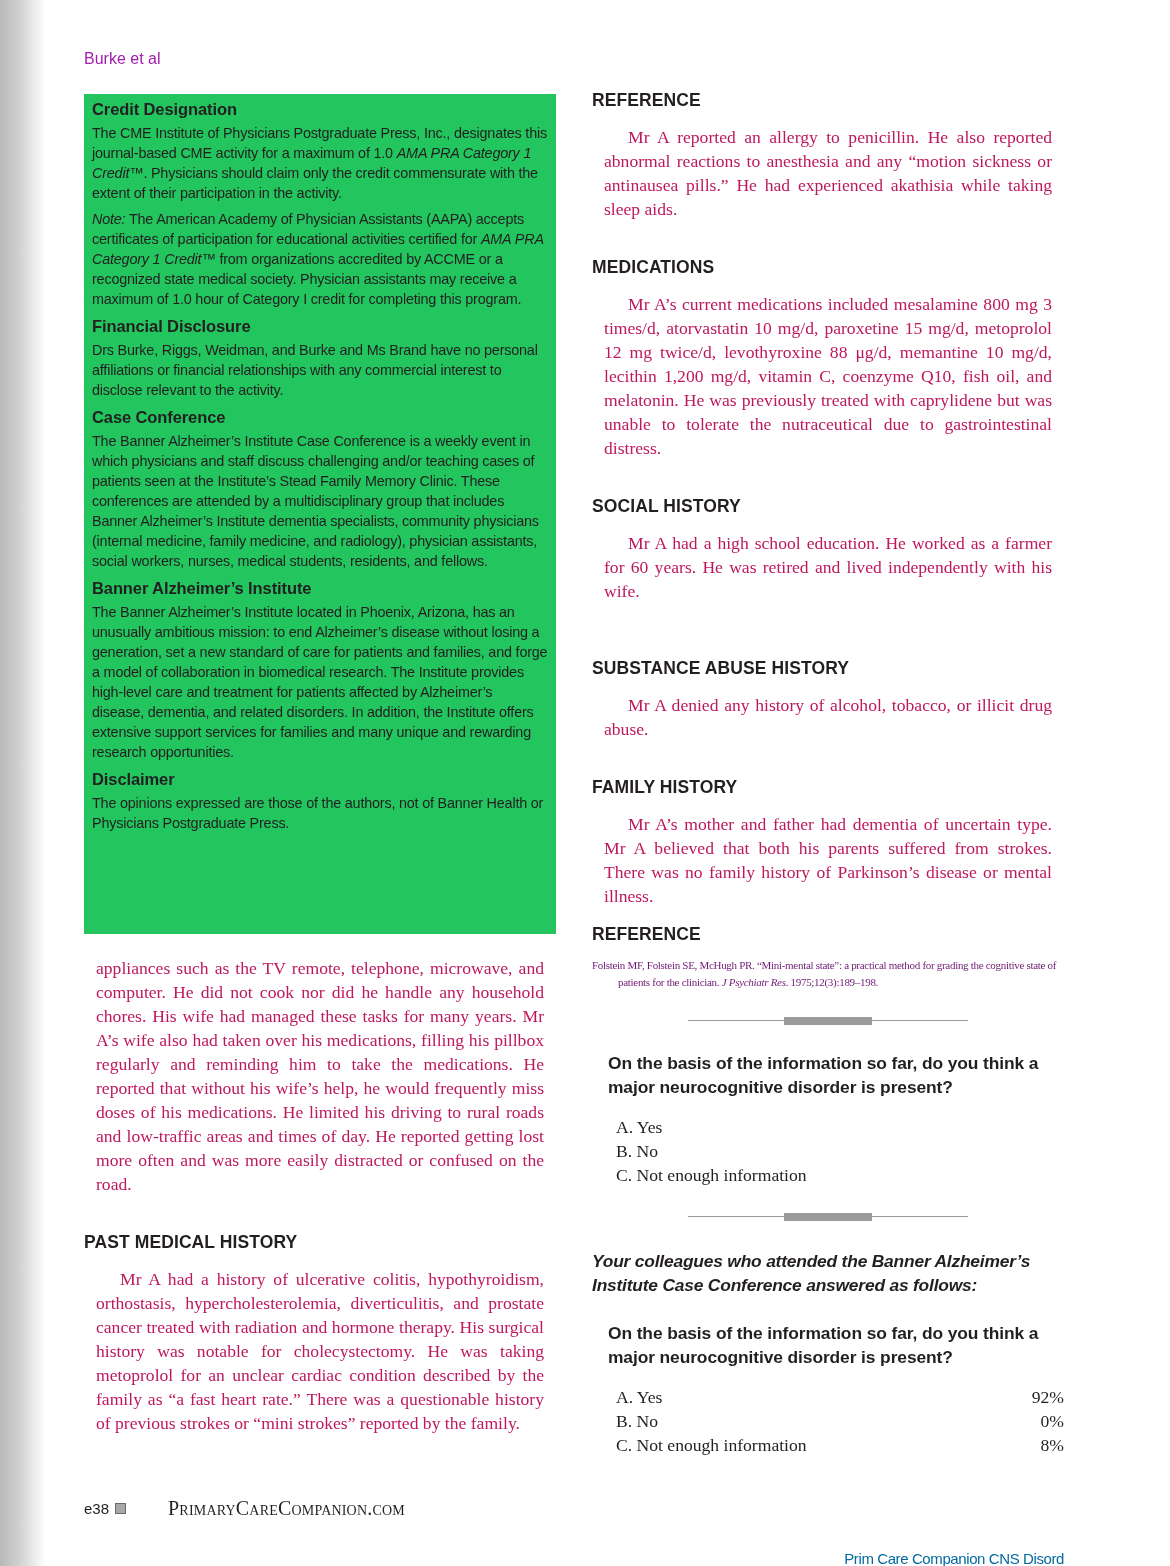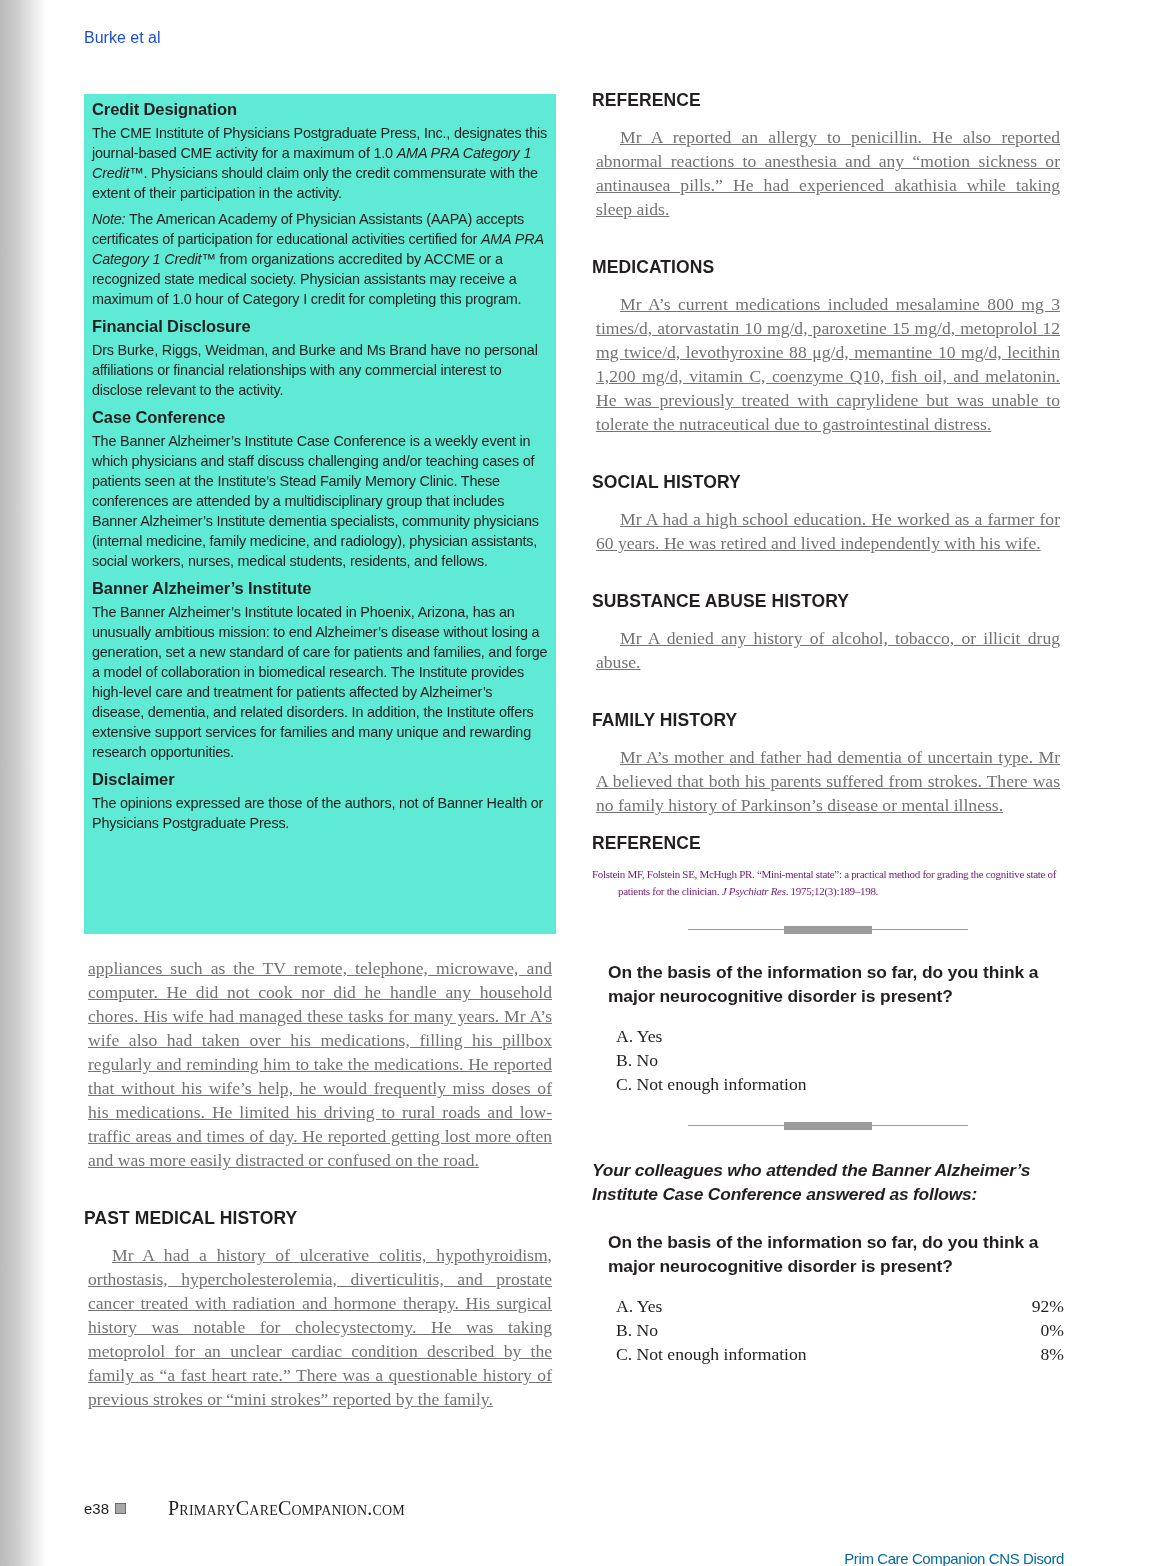--- a/index.html
+++ b/index.html
@@ -6,43 +6,43 @@
   body {
     width: 1170px; height: 1566px; position: relative; overflow: hidden;
     background: #ffffff; color: #231f20;
   }
   .edge-shade {
     position: absolute; left: 0; top: 0; width: 46px; height: 1566px;
     background: linear-gradient(to right, #b9b9b9 0%, #cfcfcf 40%, #ececec 75%, #ffffff 100%);
   }
 
   .running-head {
-    position: absolute; left: 84px; top: 29px;
-    font-family: "Liberation Sans", sans-serif; font-size: 16px; color: #1d4ed8;
+    position: absolute; left: 84px; top: 50px;
+    font-family: "Liberation Sans", sans-serif; font-size: 16px; color: #a21caf;
   }
 
   
   .col-left { position: absolute; left: 84px; top: 94px; width: 472px; }
   .cme-box {
-    background: #5eead4; padding: 6px 8px 10px 8px; width: 456px; height: 824px;
+    background: #22c55e; padding: 6px 8px 10px 8px; width: 456px; height: 824px;
     font-family: "Liberation Sans", sans-serif;
   }
   .cme-box h3 {
     font-family: "Liberation Sans", sans-serif; font-weight: bold;
     font-size: 16.5px; margin: 0 0 4px 0; color: #231f20; letter-spacing: -0.1px;
   }
   .cme-box p {
     margin: 0 0 6px 0; font-size: 14.4px; line-height: 20px; color: #231f20;
     letter-spacing: -0.2px;
   }
   .cme-box .section { margin-bottom: 8px; }
 
   .body-text {
     font-family: "Liberation Serif", serif; font-size: 17.6px; line-height: 24px;
-    text-align: justify; color: #737373; margin: 4px; text-decoration: underline;
+    text-align: justify; color: #be185d; margin: 12px;
   }
   .indent { text-indent: 24px; }
 
   .section-head {
     font-family: "Liberation Sans", sans-serif; font-weight: bold; font-size: 17.5px;
     color: #231f20; margin: 0; letter-spacing: 0.1px;
   }
 
   
   .col-right { position: absolute; left: 592px; top: 90px; width: 472px; }
@@ -129,21 +129,21 @@
 <div class="col-right">
   <h2 class="section-head">REFERENCE</h2>
   <p class="body-text indent" style="margin-top:14px;">Mr A reported an allergy to penicillin. He also reported abnormal reactions to anesthesia and any “motion sickness or antinausea pills.” He had experienced akathisia while taking sleep aids.</p>
 
   <h2 class="section-head" style="margin-top:36px;">MEDICATIONS</h2>
   <p class="body-text indent" style="margin-top:14px;">Mr A’s current medications included mesalamine 800 mg 3 times/d, atorvastatin 10 mg/d, paroxetine 15 mg/d, metoprolol 12 mg twice/d, levothyroxine 88 μg/d, memantine 10 mg/d, lecithin 1,200 mg/d, vitamin C, coenzyme Q10, fish oil, and melatonin. He was previously treated with caprylidene but was unable to tolerate the nutraceutical due to gastrointestinal distress.</p>
 
   <h2 class="section-head" style="margin-top:36px;">SOCIAL HISTORY</h2>
   <p class="body-text indent" style="margin-top:14px;">Mr A had a high school education. He worked as a farmer for 60 years. He was retired and lived independently with his wife.</p>
 
-  <h2 class="section-head" style="margin-top:36px;">SUBSTANCE ABUSE HISTORY</h2>
+  <h2 class="section-head" style="margin-top:55px;">SUBSTANCE ABUSE HISTORY</h2>
   <p class="body-text indent" style="margin-top:14px;">Mr A denied any history of alcohol, tobacco, or illicit drug abuse.</p>
 
   <h2 class="section-head" style="margin-top:36px;">FAMILY HISTORY</h2>
   <p class="body-text indent" style="margin-top:14px;">Mr A’s mother and father had dementia of uncertain type. Mr A believed that both his parents suffered from strokes. There was no family history of Parkinson’s disease or mental illness.</p>
 
   <h2 class="section-head" style="margin-top:16px;">REFERENCE</h2>
   <p class="reference-text" style="margin-top:12px;"><span>Folstein MF, Folstein SE, McHugh PR. “Mini-mental state”: a practical method for grading the cognitive state of patients for the clinician. </span><i>J Psychiatr Res</i><span>. 1975;12(3):189–198.</span></p>
 
   <div class="separator" style="margin-top:26px;">
     <div class="line"></div>

